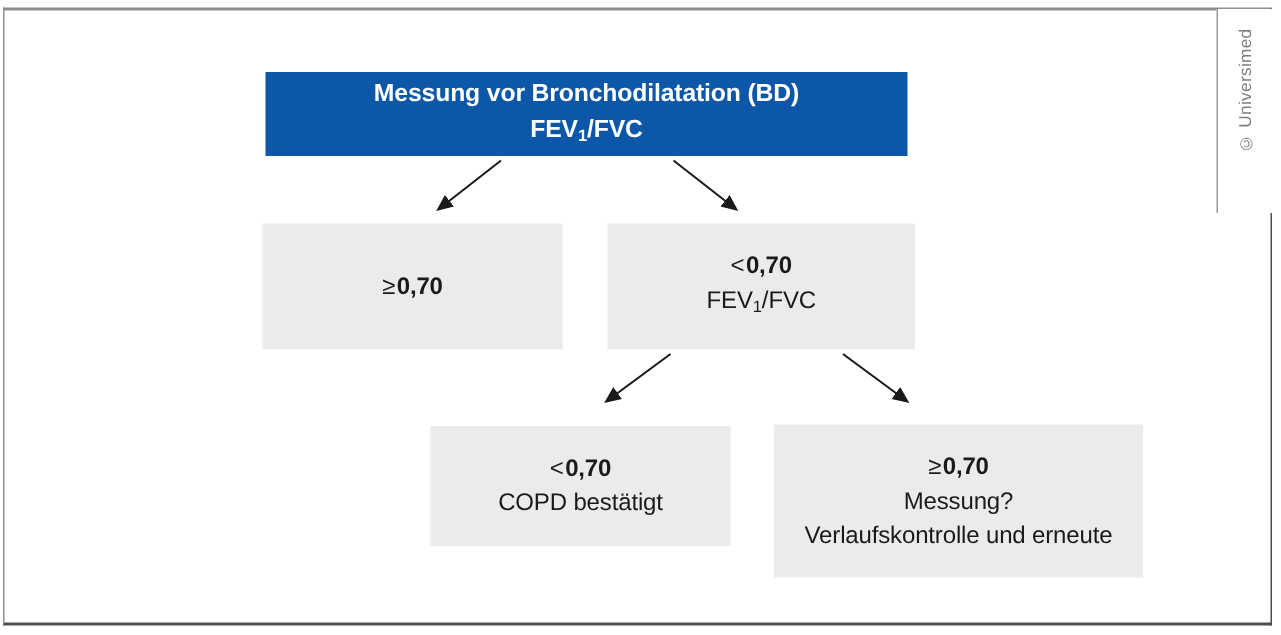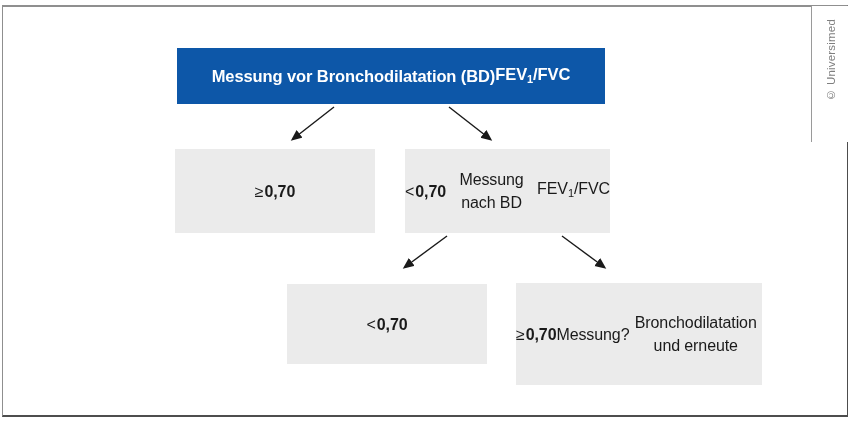--- a/index.html
+++ b/index.html
@@ -52,21 +52,21 @@
     letter-spacing: 0.2px;
     color: var(--credit);
     white-space: nowrap;
   }
 
   .arrows { position: absolute; left: 0; top: 0; width: 854px; height: 423px; }
 
   .node {
     position: absolute;
     display: flex;
-    flex-direction: row;
+    flex-direction: column;
     justify-content: center;
     align-items: center;
     text-align: center;
     font-size: 16px;
     line-height: 23px;
     color: var(--text);
     letter-spacing: -0.1px;
   }
   .node.blue {
     background: var(--header-bg);
@@ -109,31 +109,31 @@
     <div>Messung vor Bronchodilatation (BD)</div>
     <div><span>FEV</span><sub>1</sub><span>/FVC</span></div>
   </div>
 
   <div class="node gray no-copd">
     <div class="val"><span class="sym">≥</span><b>0,70</b></div>
   </div>
 
   <div class="node gray after-bd">
     <div class="val"><span class="sym">&lt;</span><b>0,70</b></div>
-    <div>Messung nach BD</div>
     <div><span>FEV</span><sub>1</sub><span>/FVC</span></div>
   </div>
 
   <div class="node gray copd-conf">
     <div class="val"><span class="sym">&lt;</span><b>0,70</b></div>
+    <div>COPD bestätigt</div>
   </div>
 
   <div class="node gray asthma">
     <div class="val"><span class="sym">≥</span><b>0,70</b></div>
     <div>Messung?</div>
-    <div>Bronchodilatation und erneute</div>
+    <div>Verlaufskontrolle und erneute</div>
   </div>
 
   <div class="credit-col">
     <span>© Universimed</span>
   </div>
 
 </div>
 
 </body></html>

